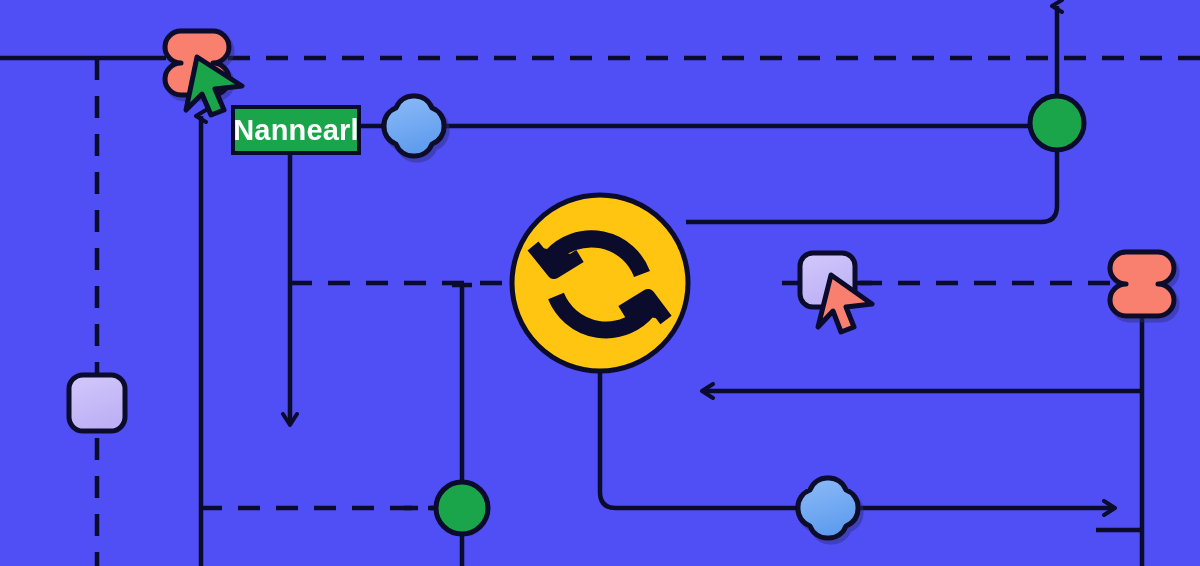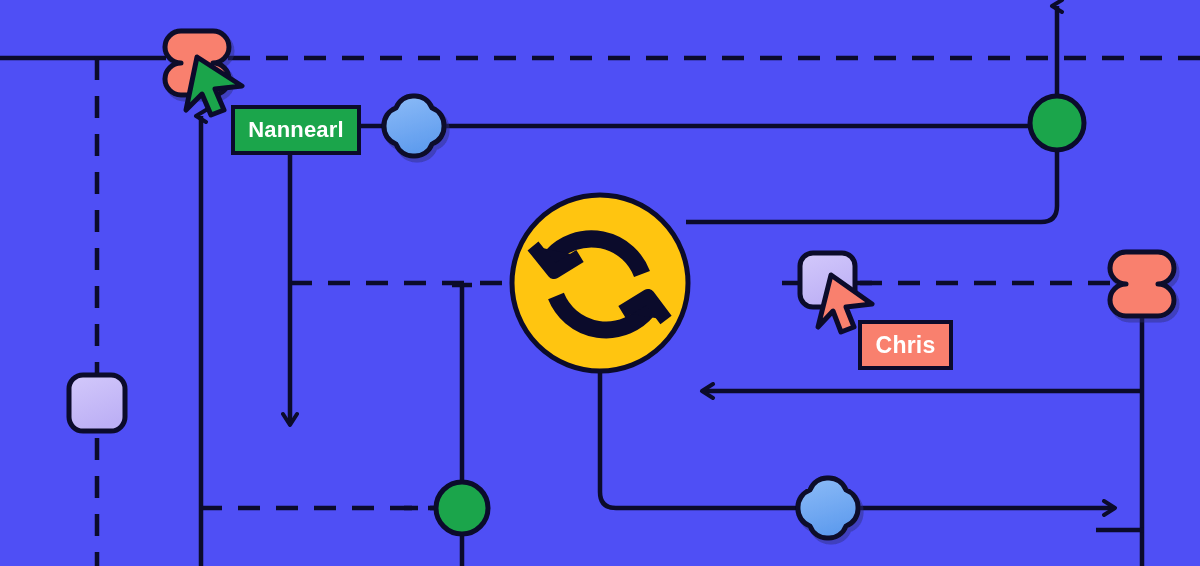--- a/index.html
+++ b/index.html
@@ -2,21 +2,21 @@
 <html><head>
 <meta charset="utf-8">
 <style>
   html,body{margin:0;padding:0;background:#4f4ff5;}
   body{font-family:"Liberation Sans",sans-serif;}
   #stage{position:relative;width:1200px;height:566px;overflow:hidden;background:#4f4ff5;}
   #stage svg{position:absolute;top:0;left:0;}
   .lbl{position:absolute;display:flex;align-items:center;justify-content:center;
        border:4px solid #0b0b2b;box-sizing:border-box;color:#ffffff;
        font-weight:bold;letter-spacing:.2px;}
-  #lbl-nannearl{left:231px;top:105px;width:130px;height:50px;background:#1ba54b;font-size:22px;}
+  #lbl-nannearl{left:231px;top:105px;width:130px;height:50px;background:#1ba54b;font-size:29px;}
   #lbl-chris{left:858px;top:320px;width:95px;height:50px;background:#f9806e;font-size:23px;}
 </style>
 </head>
 <body>
 
 <div id="stage">
 
   <svg width="1200" height="566" viewBox="0 0 1200 566">
     <defs>
       <marker id="arrowUp" markerWidth="16" markerHeight="16" refX="8" refY="8" orient="auto-start-reverse" markerUnits="userSpaceOnUse">
@@ -127,17 +127,14 @@
 
     <g>
       <path d="M831,275 L872,304 L846,307 L854,327 L841,332 L833,311 L818,327 Z" fill="#f9806e" stroke="#0b0b2b" stroke-width="5" stroke-linejoin="round"></path>
     </g>
   </svg>
 
   <div class="lbl" id="lbl-nannearl">
     <span>Nannearl</span>
   </div>
 
-  <div class="lbl" id="lbl-chris">
-    <span>Chris</span>
-  </div>
 
 </div>
 
 </body></html>

